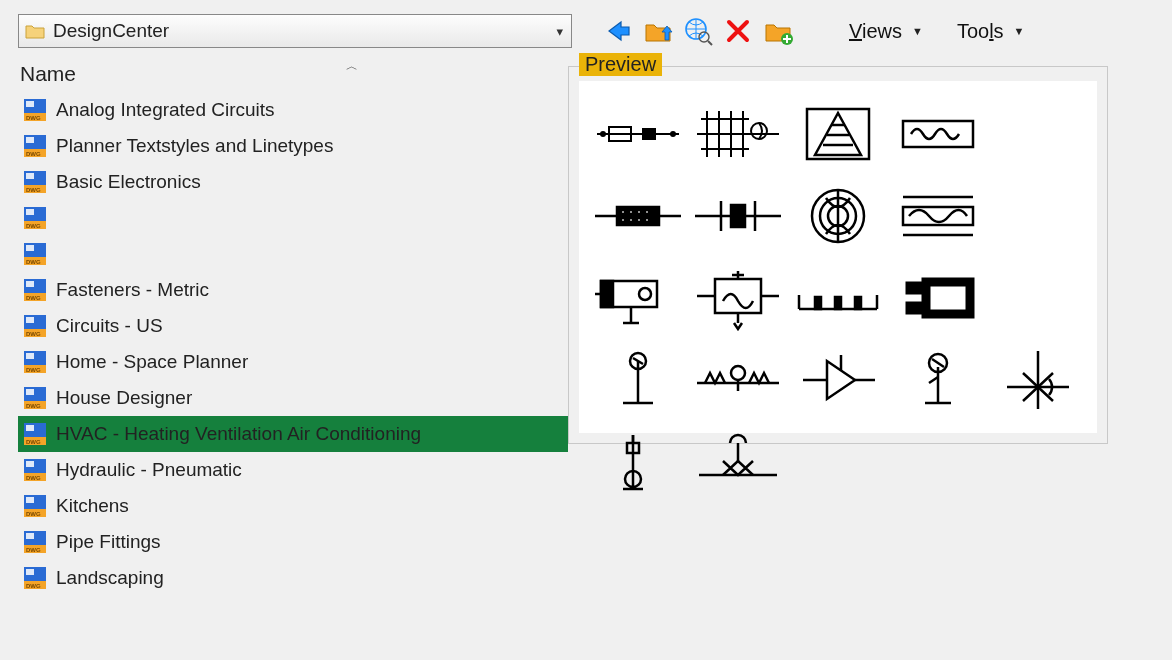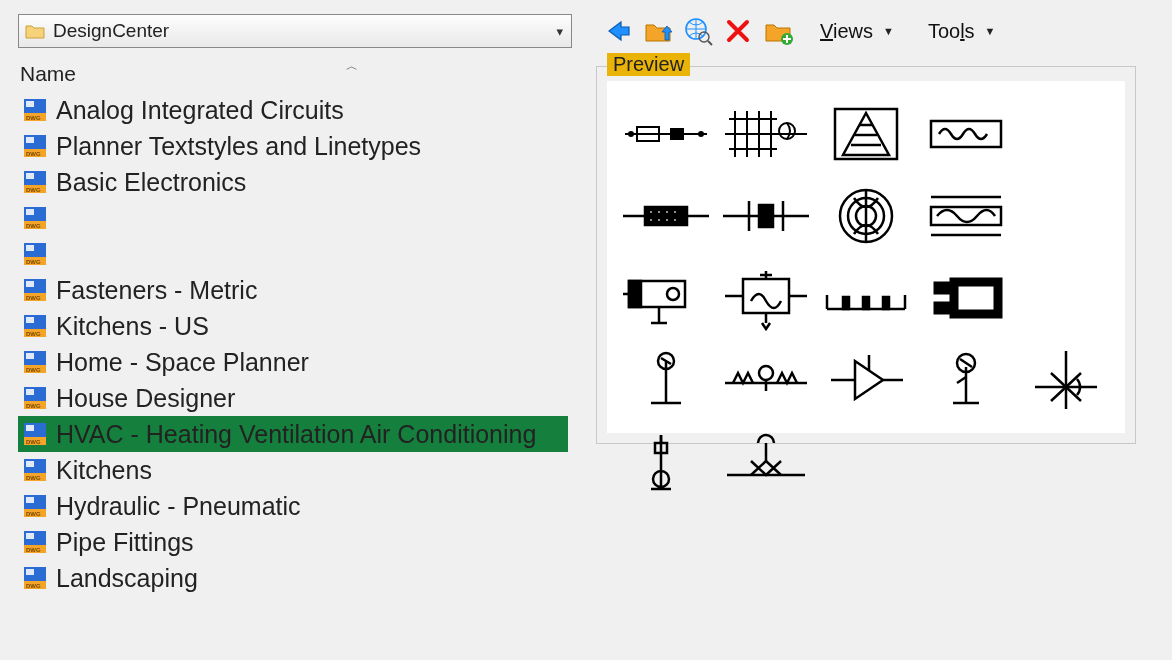--- a/index.html
+++ b/index.html
@@ -49,29 +49,28 @@
     display: flex;
     align-items: center;
     gap: 10px;
     margin-left: 18px;
   }
   .tool-icons > * { width:30px; height:30px; display:flex; align-items:center; justify-content:center; }
   .menus {
     display: flex;
     align-items: center;
     gap: 10px;
-    margin-left: 14px;
+    margin-left: 43px;
   }
   .menu-item { font-size: 20px; color:#111; cursor:default; }
   .menu-item .u { text-decoration: underline; }
   .tri { font-size: 11px; color:#222; }
 
   .main {
     display: flex;
-    gap: 28px;
     align-items:flex-start;
   }
   .left {
     width: 550px;
   }
   .name-header {
     font-size: 21px;
     color: #222;
     padding: 2px 0 6px 2px;
     display:flex;
@@ -84,21 +83,21 @@
     display: flex;
     align-items: center;
     padding: 2px 4px 2px 4px;
     height: 36px;
     cursor: default;
   }
   .row.selected { background: #15803d; }
   .dwg-ico {
     width: 26px; height:26px; margin-right: 8px; flex:none;
   }
-  .row-label { font-size: 25px; color:#222; white-space:nowrap; }
+  .row-label { font-size: 19px; color:#222; white-space:nowrap; }
 
   .right {
     flex:1;
   }
   .preview-group {
     border: 1px solid #c8c8c8;
     background:#f0f0f0;
     width: 540px;
     position:relative;
     margin-top: 6px;
@@ -248,21 +247,21 @@
               </svg></span>
             <span class="row-label">Fasteners - Metric</span>
           </div>
           <div class="row">
             <span class="dwg-ico"><svg viewBox="0 0 26 26">
                 <rect x="2" y="2" width="22" height="18" fill="#2a6bd4"></rect>
                 <rect x="2" y="16" width="22" height="8" fill="#f4a428"></rect>
                 <rect x="4" y="4" width="8" height="6" fill="#fff" opacity="0.85"></rect>
                 <text x="4" y="23" font-size="6" fill="#7a4a00" font-family="Arial" font-weight="bold">DWG</text>
               </svg></span>
-            <span class="row-label">Kitchens - US</span>
+            <span class="row-label">Circuits - US</span>
           </div>
           <div class="row">
             <span class="dwg-ico"><svg viewBox="0 0 26 26">
                 <rect x="2" y="2" width="22" height="18" fill="#2a6bd4"></rect>
                 <rect x="2" y="16" width="22" height="8" fill="#f4a428"></rect>
                 <rect x="4" y="4" width="8" height="6" fill="#fff" opacity="0.85"></rect>
                 <text x="4" y="23" font-size="6" fill="#7a4a00" font-family="Arial" font-weight="bold">DWG</text>
               </svg></span>
             <span class="row-label">Home - Space Planner</span>
           </div>
@@ -284,30 +283,30 @@
               </svg></span>
             <span class="row-label">HVAC - Heating Ventilation Air Conditioning</span>
           </div>
           <div class="row">
             <span class="dwg-ico"><svg viewBox="0 0 26 26">
                 <rect x="2" y="2" width="22" height="18" fill="#2a6bd4"></rect>
                 <rect x="2" y="16" width="22" height="8" fill="#f4a428"></rect>
                 <rect x="4" y="4" width="8" height="6" fill="#fff" opacity="0.85"></rect>
                 <text x="4" y="23" font-size="6" fill="#7a4a00" font-family="Arial" font-weight="bold">DWG</text>
               </svg></span>
+            <span class="row-label">Hydraulic - Pneumatic</span>
+          </div>
+          <div class="row">
+            <span class="dwg-ico"><svg viewBox="0 0 26 26">
+                <rect x="2" y="2" width="22" height="18" fill="#2a6bd4"></rect>
+                <rect x="2" y="16" width="22" height="8" fill="#f4a428"></rect>
+                <rect x="4" y="4" width="8" height="6" fill="#fff" opacity="0.85"></rect>
+                <text x="4" y="23" font-size="6" fill="#7a4a00" font-family="Arial" font-weight="bold">DWG</text>
+              </svg></span>
             <span class="row-label">Kitchens</span>
-          </div>
-          <div class="row">
-            <span class="dwg-ico"><svg viewBox="0 0 26 26">
-                <rect x="2" y="2" width="22" height="18" fill="#2a6bd4"></rect>
-                <rect x="2" y="16" width="22" height="8" fill="#f4a428"></rect>
-                <rect x="4" y="4" width="8" height="6" fill="#fff" opacity="0.85"></rect>
-                <text x="4" y="23" font-size="6" fill="#7a4a00" font-family="Arial" font-weight="bold">DWG</text>
-              </svg></span>
-            <span class="row-label">Hydraulic - Pneumatic</span>
           </div>
           <div class="row">
             <span class="dwg-ico"><svg viewBox="0 0 26 26">
                 <rect x="2" y="2" width="22" height="18" fill="#2a6bd4"></rect>
                 <rect x="2" y="16" width="22" height="8" fill="#f4a428"></rect>
                 <rect x="4" y="4" width="8" height="6" fill="#fff" opacity="0.85"></rect>
                 <text x="4" y="23" font-size="6" fill="#7a4a00" font-family="Arial" font-weight="bold">DWG</text>
               </svg></span>
             <span class="row-label">Pipe Fittings</span>
           </div>

